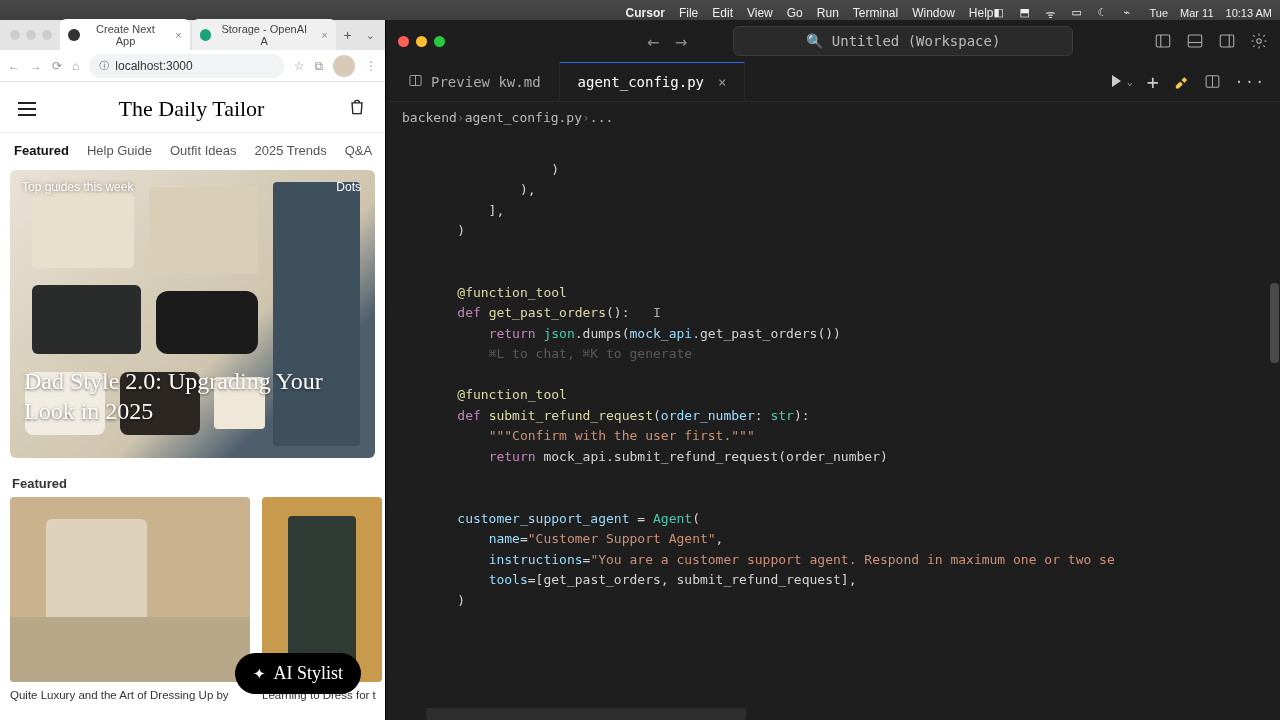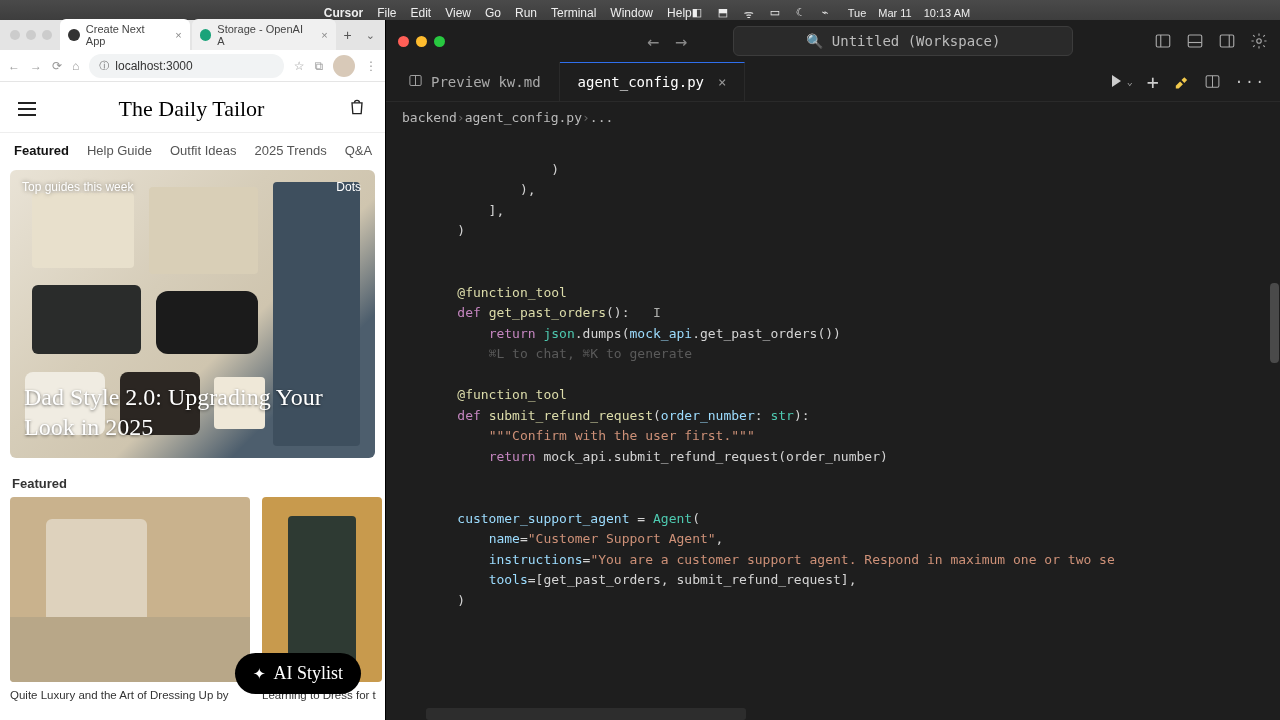--- a/index.html
+++ b/index.html
@@ -7,41 +7,41 @@
   width: 1280px; height: 720px; overflow: hidden;
   font-family: -apple-system, BlinkMacSystemFont, "Segoe UI", sans-serif;
   background: #000; position: relative;
 }
 
 
 .menubar {
   position: absolute; top: 0; left: 0; right: 0; height: 25px;
   background: linear-gradient(#4a4a4a, #3a3a3a);
   display: flex; align-items: center; padding: 0 8px;
-  font-size: 12px; color: #eee; justify-content: center;
+  font-size: 12px; color: #eee; justify-content: flex-end;
 }
 .menubar-left { display: flex; gap: 14px; align-items: center; }
 .menubar-left span { cursor: default; }
 .menubar-right { display: flex; gap: 12px; align-items: center; font-size: 11px; }
 .menubar-right .ico { width: 14px; height: 14px; display: inline-block; }
 .apple { font-size: 13px; }
 
 
 .browser {
   position: absolute; top: 20px; left: 0; width: 386px; height: 700px;
   background: #fff; border-right: 1px solid #000;
   display: flex; flex-direction: column;
 }
 .tabstrip {
   height: 30px; background: #e4e4e4; display: flex; align-items: center;
   padding: 0 4px; gap: 2px; font-size: 11px; color: #444;
 }
 .traffic { display: flex; gap: 6px; padding: 0 6px; align-items: center; }
 .traffic span { width: 10px; height: 10px; border-radius: 50%; background: #ccc; }
-.tab { display: flex; align-items: center; gap: 6px; padding: 4px 8px; background: #f0f0f0; border-radius: 6px 6px 0 0; }
+.tab { display: flex; align-items: center; gap: 6px; padding: 4px 8px; background: #f0f0f0; border-radius: 6px 6px 0 0; text-align: center; }
 .tab.active { background: #fff; }
 .tab .fav { width: 12px; height: 12px; border-radius: 50%; background: #333; }
 .tab .fav.green { background: #1aa37a; }
 .tab .x { color: #888; margin-left: 4px; }
 .newtab { padding: 0 6px; color: #555; font-size: 14px; }
 .tabdrop { margin-left: auto; padding: 0 6px; color: #666; }
 
 .addrbar {
   height: 32px; display: flex; align-items: center; gap: 10px;
   padding: 0 8px; border-bottom: 1px solid #e5e5e5; background: #fff;
@@ -76,21 +76,21 @@
 .hero {
   margin: 0 10px; height: 288px; border-radius: 6px; position: relative;
   background: linear-gradient(135deg,#e9e3d6 0%,#d6cdb9 40%,#cfc5af 60%,#4d5e6d 78%);
   overflow: hidden;
 }
 .hero .grid-img { position:absolute; inset:0; }
 .hero .cell { position:absolute; border-radius:4px; }
 .hero .label-top { position:absolute; top:10px; left:12px; color:#fff; font-size:12px; text-shadow:0 0 4px rgba(0,0,0,.5); }
 .hero .label-right { position:absolute; top:10px; right:14px; color:#fff; font-size:12px; }
 .hero-title {
-  position:absolute; left:14px; bottom:16px; right:14px;
+  position:absolute; left:14px; bottom:32px; right:14px;
   color:#fff; font-family: Georgia, serif; font-size:24px; line-height:1.25;
   text-shadow: 0 1px 3px rgba(0,0,0,.6);
   margin-top: 16px;
 }
 
 .section-title { padding: 18px 12px 6px; font-size: 13px; color:#333; font-weight:600; }
 
 .cards { display:flex; gap:12px; padding: 0 10px; }
 .card { width: 264px; }
 .card .thumb { width: 240px; height: 185px; border-radius:4px; background:#c9b28d; position:relative; overflow:hidden; }

